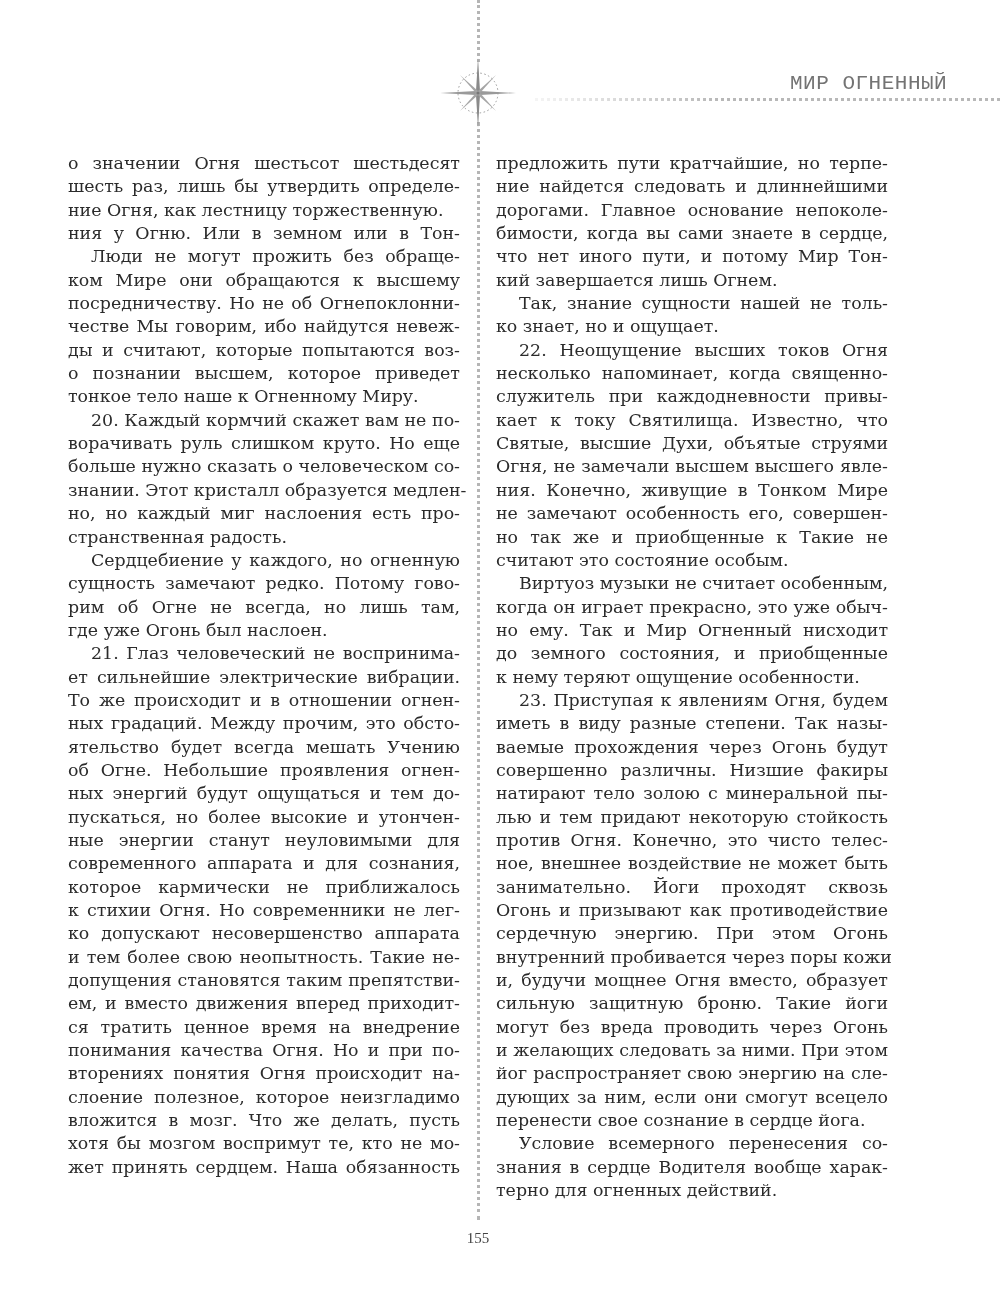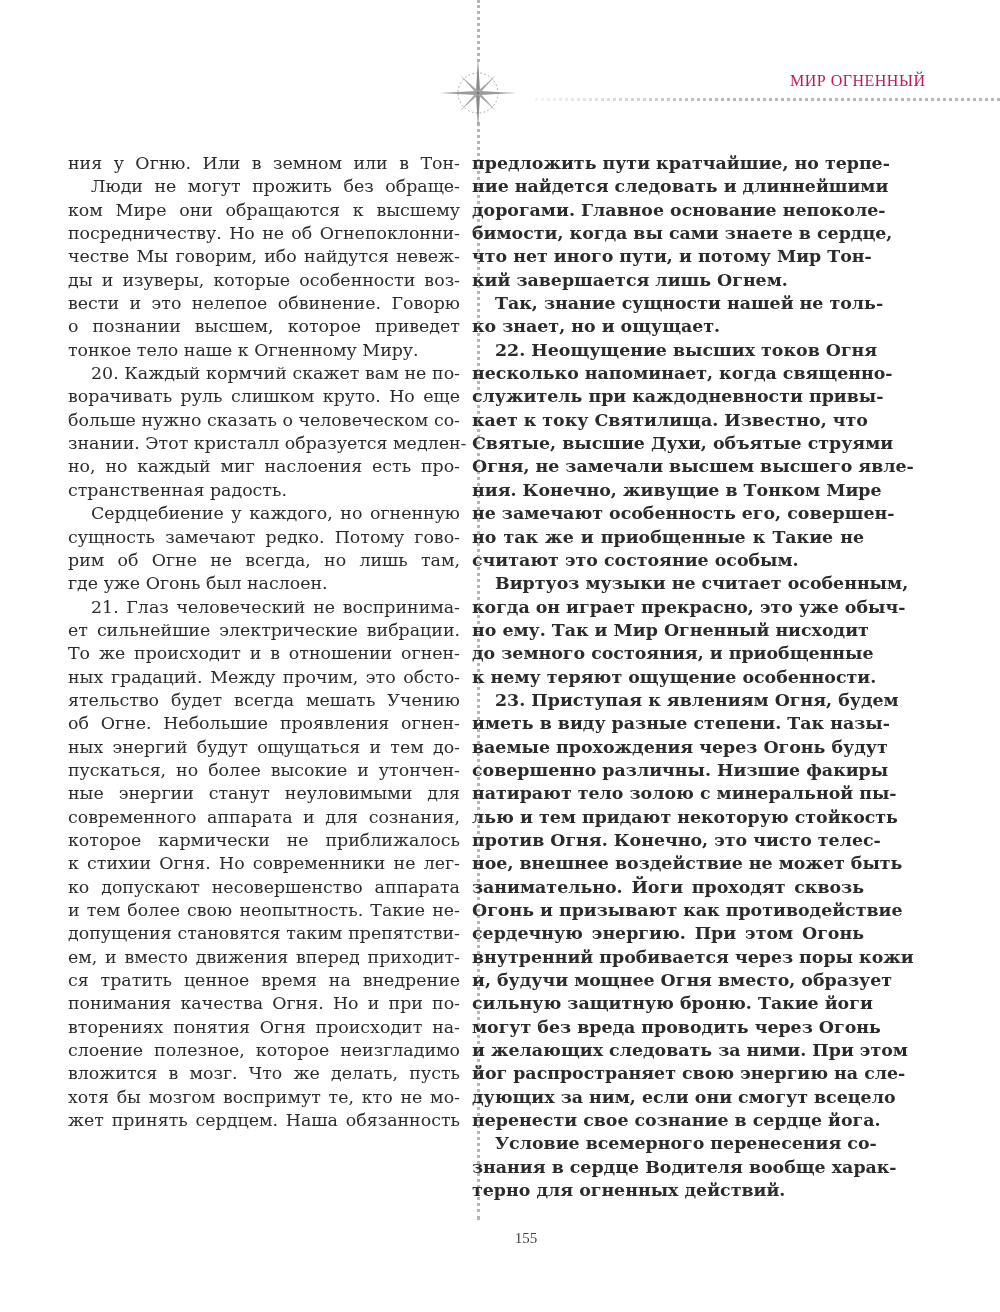--- a/index.html
+++ b/index.html
@@ -20,40 +20,40 @@
     position: absolute; left: 440px; top: 55px; width: 76px; height: 76px;
   }
   .hline {
     position: absolute; left: 535px; top: 98px; width: 465px; height: 0;
     border-top: 3px dotted #b8b8b8;
     -webkit-mask-image: linear-gradient(to right, rgba(0,0,0,0.15), rgba(0,0,0,1) 40%);
     mask-image: linear-gradient(to right, rgba(0,0,0,0.15), rgba(0,0,0,1) 40%);
   }
   .running-head {
     position: absolute; left: 790px; top: 72px;
-    font-family: Liberation Serif, serif;
-    font-size: 16px; letter-spacing: 0.5px; color: #be185d;
+    font-family: Liberation Mono, monospace;
+    font-size: 21px; letter-spacing: 0.5px; color: #737373;
     white-space: nowrap;
   }
   .col {
     position: absolute; top: 152px; width: 392px;
     font-size: 17.4px; line-height: 23.35px;
   }
   .col-left { left: 68px; }
-  .col-right { left: 472px; font-weight: bold; }
+  .col-right { left: 496px; }
   .line {
     display: block; height: 23.35px; white-space: nowrap;
     text-align: justify; text-align-last: justify;
   }
   .line.last { text-align-last: left; }
   .line.indent { padding-left: 23px; }
   .page-number {
     position: absolute; top: 1230px; left: 462px; width: 32px; text-align: center;
     font-family: "Liberation Serif", "DejaVu Serif", serif;
-    font-size: 15px; color: #444444; margin-left: 48px;
+    font-size: 15px; color: #444444;
   }
 </style>
 </head>
 <body>
 
 <div class="vline-top"></div>
 <div class="vline-main"></div>
 
 <svg class="compass" viewBox="0 0 76 76">
   <circle cx="38" cy="38" r="20" fill="none" stroke="#9a9a9a" stroke-width="1" stroke-dasharray="1.5 2.5"></circle>
@@ -66,27 +66,31 @@
   <polygon points="20,56 36,38 38,38 38,40" fill="#a5a5a5"></polygon>
   <polygon points="56,56 38,40 38,38 40,38" fill="#a5a5a5"></polygon>
   <circle cx="38" cy="38" r="1.6" fill="#777"></circle>
 </svg>
 
 <div class="hline"></div>
 <div class="running-head">МИР ОГНЕННЫЙ</div>
 
 <div class="col col-left" id="col-left">
     <div>
+      <span class="line">о значении Огня шестьсот шестьдесят</span>
+      <span class="line">шесть раз, лишь бы утвердить определе-</span>
+      <span class="line last">ние Огня, как лестницу торжественную.</span>
+    </div>
+    <div>
       <span class="line">ния у Огню. Или в земном или в Тон-</span>
       <span class="line indent">Люди не могут прожить без обраще-</span>
       <span class="line">ком Мире они обращаются к высшему</span>
       <span class="line">посредничеству. Но не об Огнепоклонни-</span>
       <span class="line">честве Мы говорим, ибо найдутся невеж-</span>
-      <span class="line">ды и изуверы, которые особенности воз-</span>
-      <span class="line">вести и это нелепое обвинение. Говорю</span>
+      <span class="line">ды и считают, которые попытаются воз-</span>
       <span class="line">о познании высшем, которое приведет</span>
       <span class="line last">тонкое тело наше к Огненному Миру.</span>
     </div>
     <div>
       <span class="line indent">20. Каждый кормчий скажет вам не по-</span>
       <span class="line">ворачивать руль слишком круто. Но еще</span>
       <span class="line">больше нужно сказать о человеческом со-</span>
       <span class="line">знании. Этот кристалл образуется медлен-</span>
       <span class="line">но, но каждый миг наслоения есть про-</span>
       <span class="line last">странственная радость.</span>

